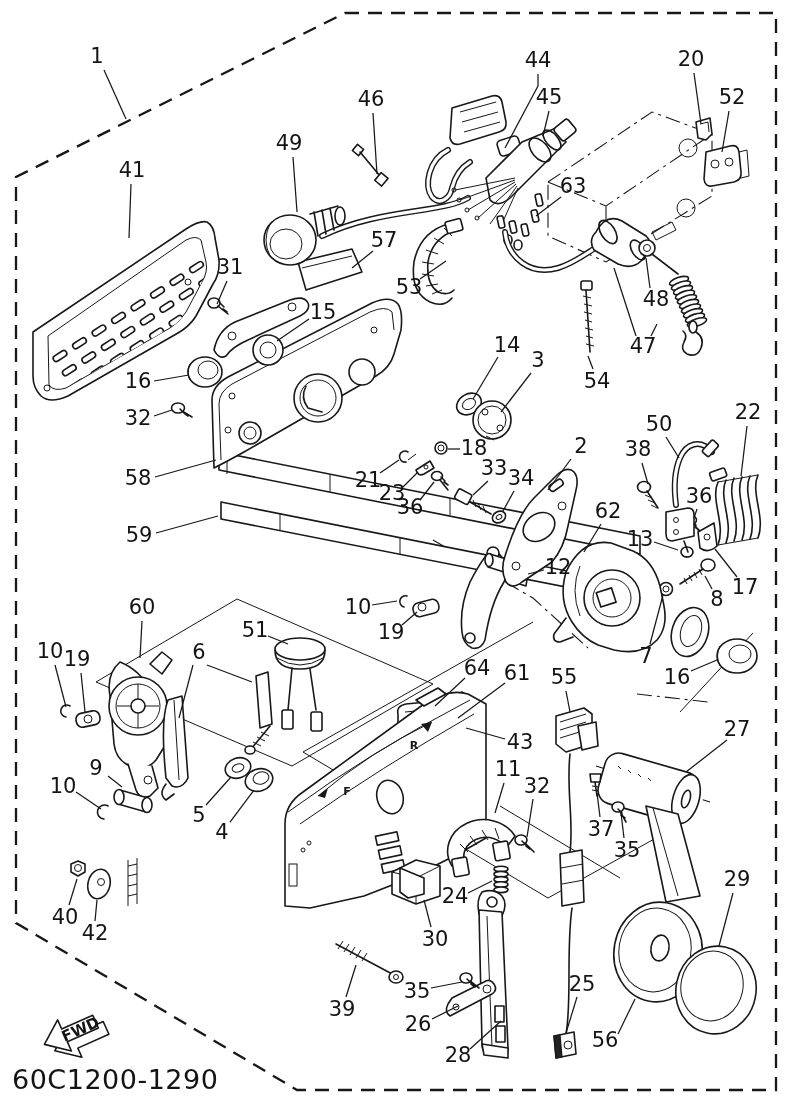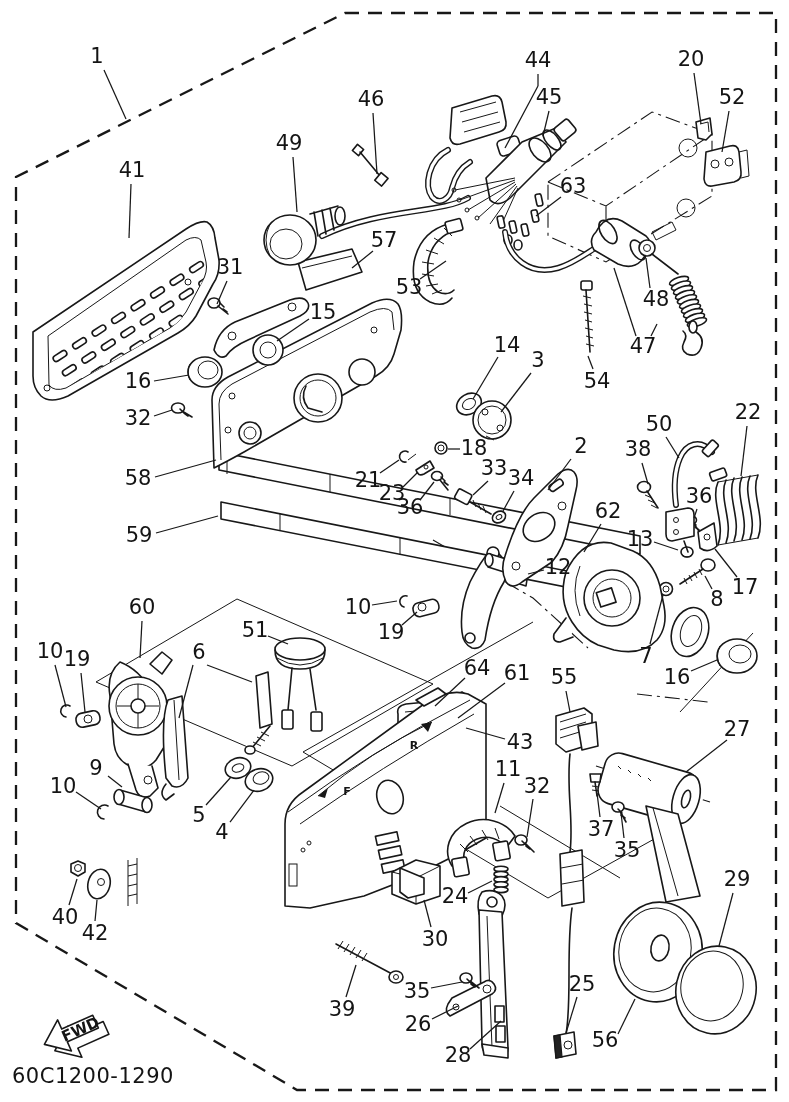--- a/index.html
+++ b/index.html
@@ -10,21 +10,21 @@
   .sn {fill:none;stroke:#181818;stroke-width:1.6;stroke-linejoin:round;stroke-linecap:round;}
   .thin{fill:none;stroke:#181818;stroke-width:1;}
   .tube{fill:none;stroke:#181818;stroke-width:6;stroke-linecap:round;}
   .tubew{fill:none;stroke:#ffffff;stroke-width:3.2;stroke-linecap:round;}
   .phantom{fill:none;stroke:#181818;stroke-width:1.1;stroke-dasharray:15 5 3 5;}
   .border{fill:none;stroke:#181818;stroke-width:2.3;stroke-dasharray:14 9;}
   .lead{stroke:#181818;stroke-width:1.25;}
   .dk{fill:#222;stroke:#181818;stroke-width:1.2;}
   text.callout{font:400 21px "DejaVu Sans","Liberation Sans",sans-serif;fill:#141414;text-anchor:middle;}
   text.mark{font:700 11px "DejaVu Sans",sans-serif;fill:#141414;text-anchor:middle;}
-  #footer-code{position:absolute;left:12px;top:1064px;font-size:21px;letter-spacing:.5px;color:#141414;}
+  #footer-code{position:absolute;left:12px;top:1064px;font-size:27px;letter-spacing:.5px;color:#141414;}
   #fwd-text{font:700 15px "DejaVu Sans",sans-serif;fill:#141414;text-anchor:middle;}
 </style>
 </head>
 <body>
 
 <div id="stage">
 <svg id="art" width="789" height="1102" viewBox="0 0 789 1102">
   <defs>
     <clipPath id="grille-clip">
       <path d="M48,336 L186,240 Q196,235 201,240 L206,262 Q208,272 202,282 L186,312 Q180,322 170,328 L66,388 Q54,392 49,385 Z"></path>

